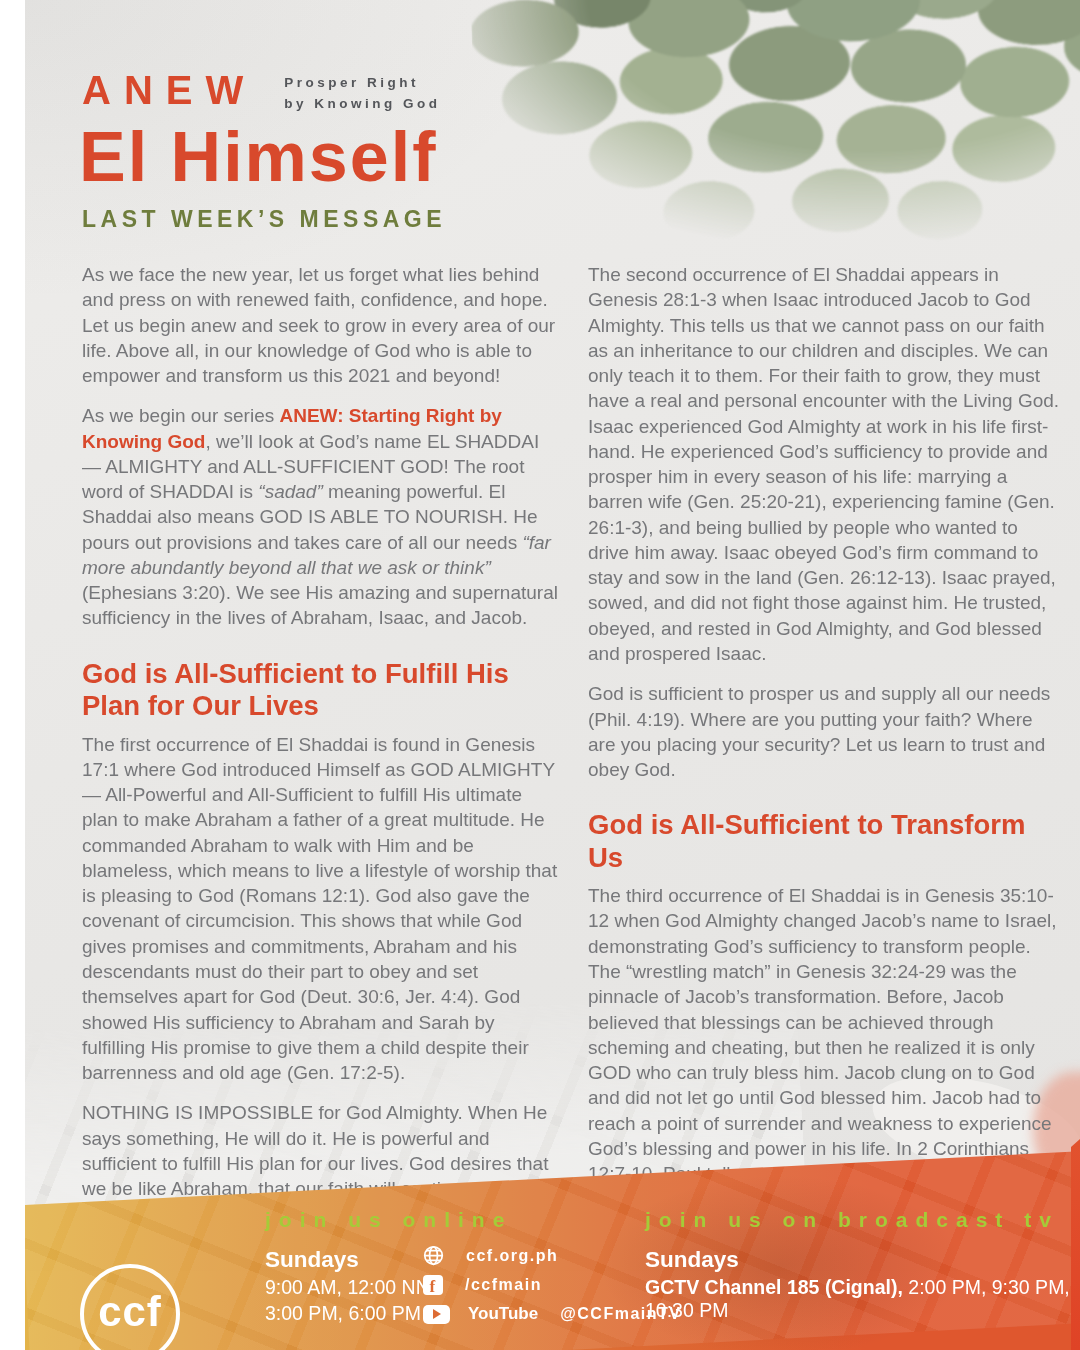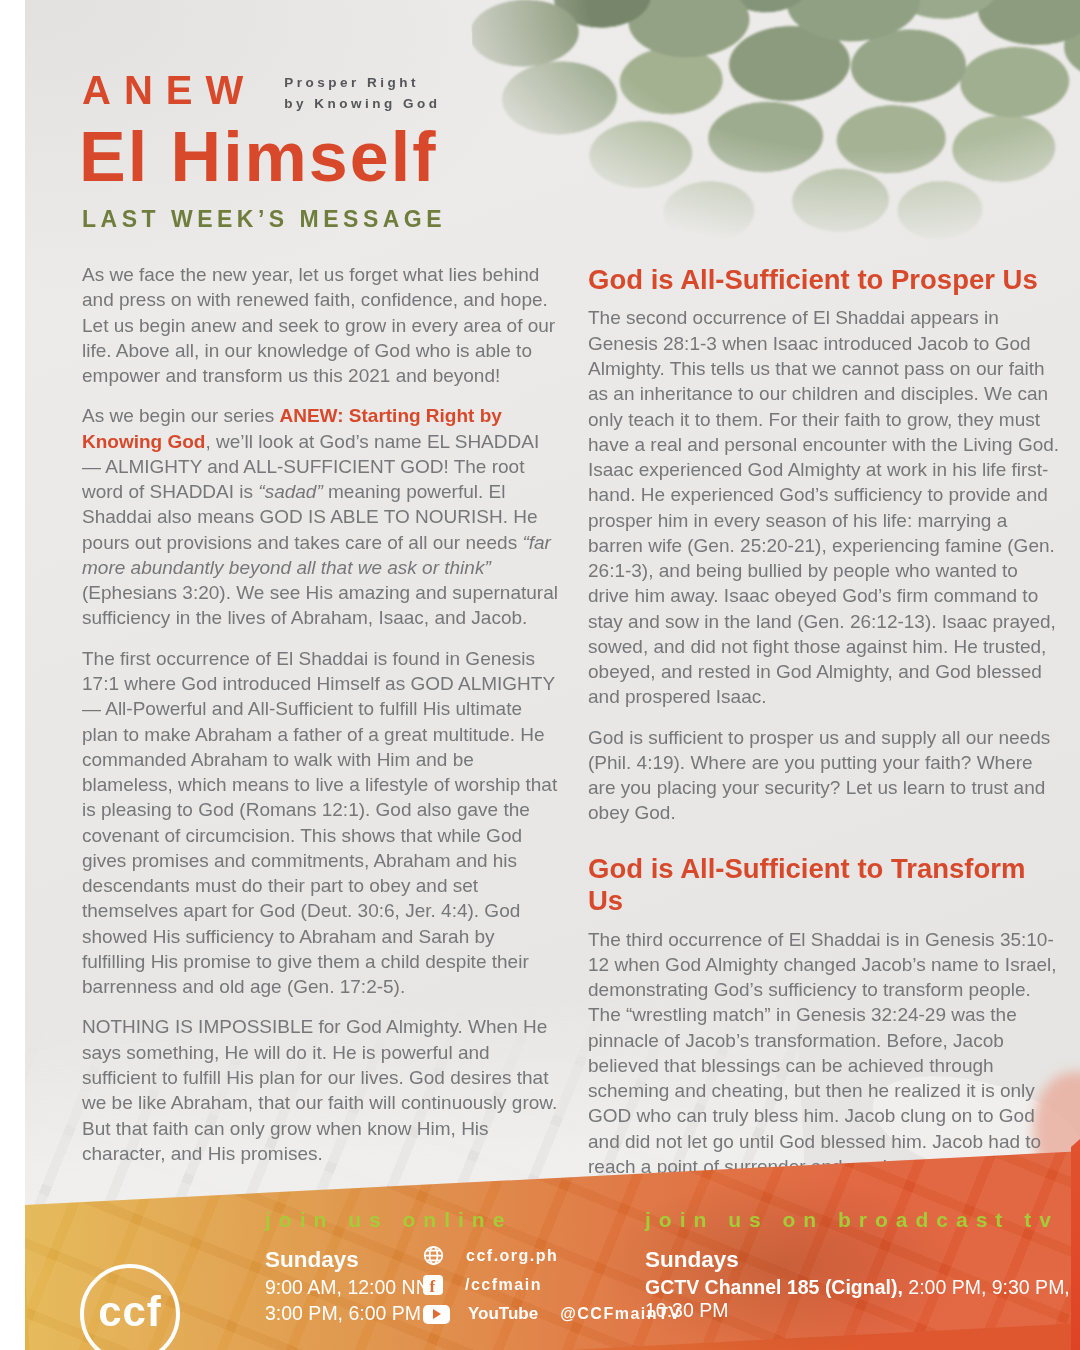--- a/index.html
+++ b/index.html
@@ -113,26 +113,26 @@
         <span>by Knowing God</span>
       </span>
     </div>
     <h1 class="title">El Himself</h1>
     <div class="subtitle">LAST WEEK’S MESSAGE</div>
   </header>
 
   <section class="col col-left">
     <p>As we face the new year, let us forget what lies behind and press on with renewed faith, confidence, and hope. Let us begin anew and seek to grow in every area of our life. Above all, in our knowledge of God who is able to empower and transform us this 2021 and beyond!</p>
     <p><span>As we begin our series </span><span class="seg-boldred">ANEW: Starting Right by Knowing God</span><span>, we’ll look at God’s name EL SHADDAI — ALMIGHTY and ALL-SUFFICIENT GOD! The root word of SHADDAI is </span><span class="seg-italic">“sadad”</span><span> meaning powerful. El Shaddai also means GOD IS ABLE TO NOURISH. He pours out provisions and takes care of all our needs </span><span class="seg-italic">“far more abundantly beyond all that we ask or think”</span><span> (Ephesians 3:20). We see His amazing and supernatural sufficiency in the lives of Abraham, Isaac, and Jacob.</span></p>
+    <h2>God is All-Sufficient to Fulfill His Plan for Our Lives</h2>
     <p>The first occurrence of El Shaddai is found in Genesis 17:1 where God introduced Himself as GOD ALMIGHTY — All-Powerful and All-Sufficient to fulfill His ultimate plan to make Abraham a father of a great multitude. He commanded Abraham to walk with Him and be blameless, which means to live a lifestyle of worship that is pleasing to God (Romans 12:1). God also gave the covenant of circumcision. This shows that while God gives promises and commitments, Abraham and his descendants must do their part to obey and set themselves apart for God (Deut. 30:6, Jer. 4:4). God showed His sufficiency to Abraham and Sarah by fulfilling His promise to give them a child despite their barrenness and old age (Gen. 17:2-5).</p>
     <p>NOTHING IS IMPOSSIBLE for God Almighty. When He says something, He will do it. He is powerful and sufficient to fulfill His plan for our lives. God desires that we be like Abraham, that our faith will continuously grow. But that faith can only grow when know Him, His character, and His promises.</p>
   </section>
 
   <section class="col col-right">
-    <h2>God is All-Sufficient to Prosper Us</h2>
     <p>The second occurrence of El Shaddai appears in Genesis 28:1-3 when Isaac introduced Jacob to God Almighty. This tells us that we cannot pass on our faith as an inheritance to our children and disciples. We can only teach it to them. For their faith to grow, they must have a real and personal encounter with the Living God. Isaac experienced God Almighty at work in his life first-hand. He experienced God’s sufficiency to provide and prosper him in every season of his life: marrying a barren wife (Gen. 25:20-21), experiencing famine (Gen. 26:1-3), and being bullied by people who wanted to drive him away. Isaac obeyed God’s firm command to stay and sow in the land (Gen. 26:12-13). Isaac prayed, sowed, and did not fight those against him. He trusted, obeyed, and rested in God Almighty, and God blessed and prospered Isaac.</p>
     <p>God is sufficient to prosper us and supply all our needs (Phil. 4:19). Where are you putting your faith? Where are you placing your security? Let us learn to trust and obey God.</p>
     <h2>God is All-Sufficient to Transform Us</h2>
     <p>The third occurrence of El Shaddai is in Genesis 35:10-12 when God Almighty changed Jacob’s name to Israel, demonstrating God’s sufficiency to transform people. The “wrestling match” in Genesis 32:24-29 was the pinnacle of Jacob’s transformation. Before, Jacob believed that blessings can be achieved through scheming and cheating, but then he realized it is only GOD who can truly bless him. Jacob clung on to God and did not let go until God blessed him. Jacob had to reach a point of surrender and weakness to experience God’s blessing and power in his life. In 2 Corinthians 12:7-10, Paul tells us that in our weakness, we experience the sufficiency of God’s grace and power to enable and strengthen us. Our life is not defined by the physical comforts of this world but the very presence, power, and promises of EL SHADDAI – the God who is Almighty and All-Sufficient to fulfill His purpose for our lives!</p>
   </section>
 
   <footer>
     <div class="band">
       <div class="band-keys"></div>
       <div class="band-smudge"></div>

